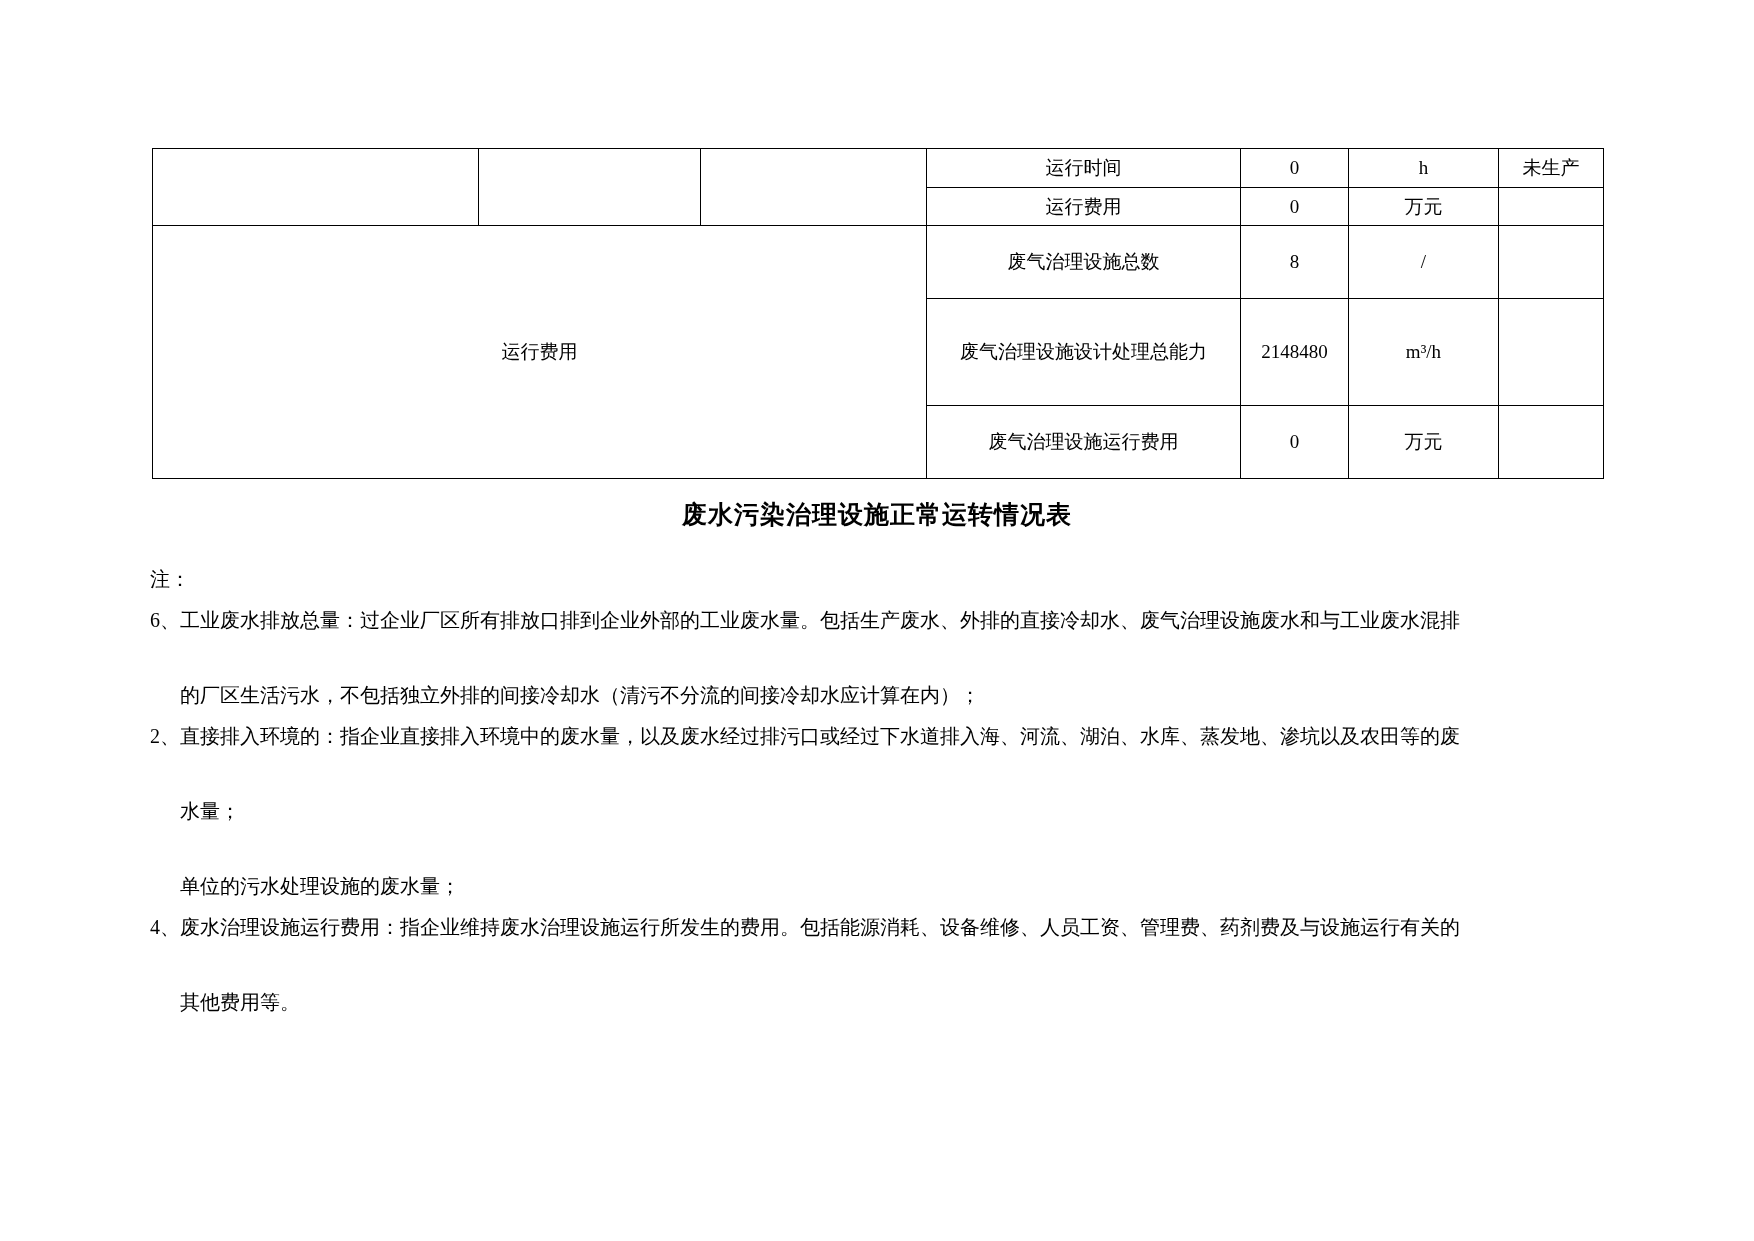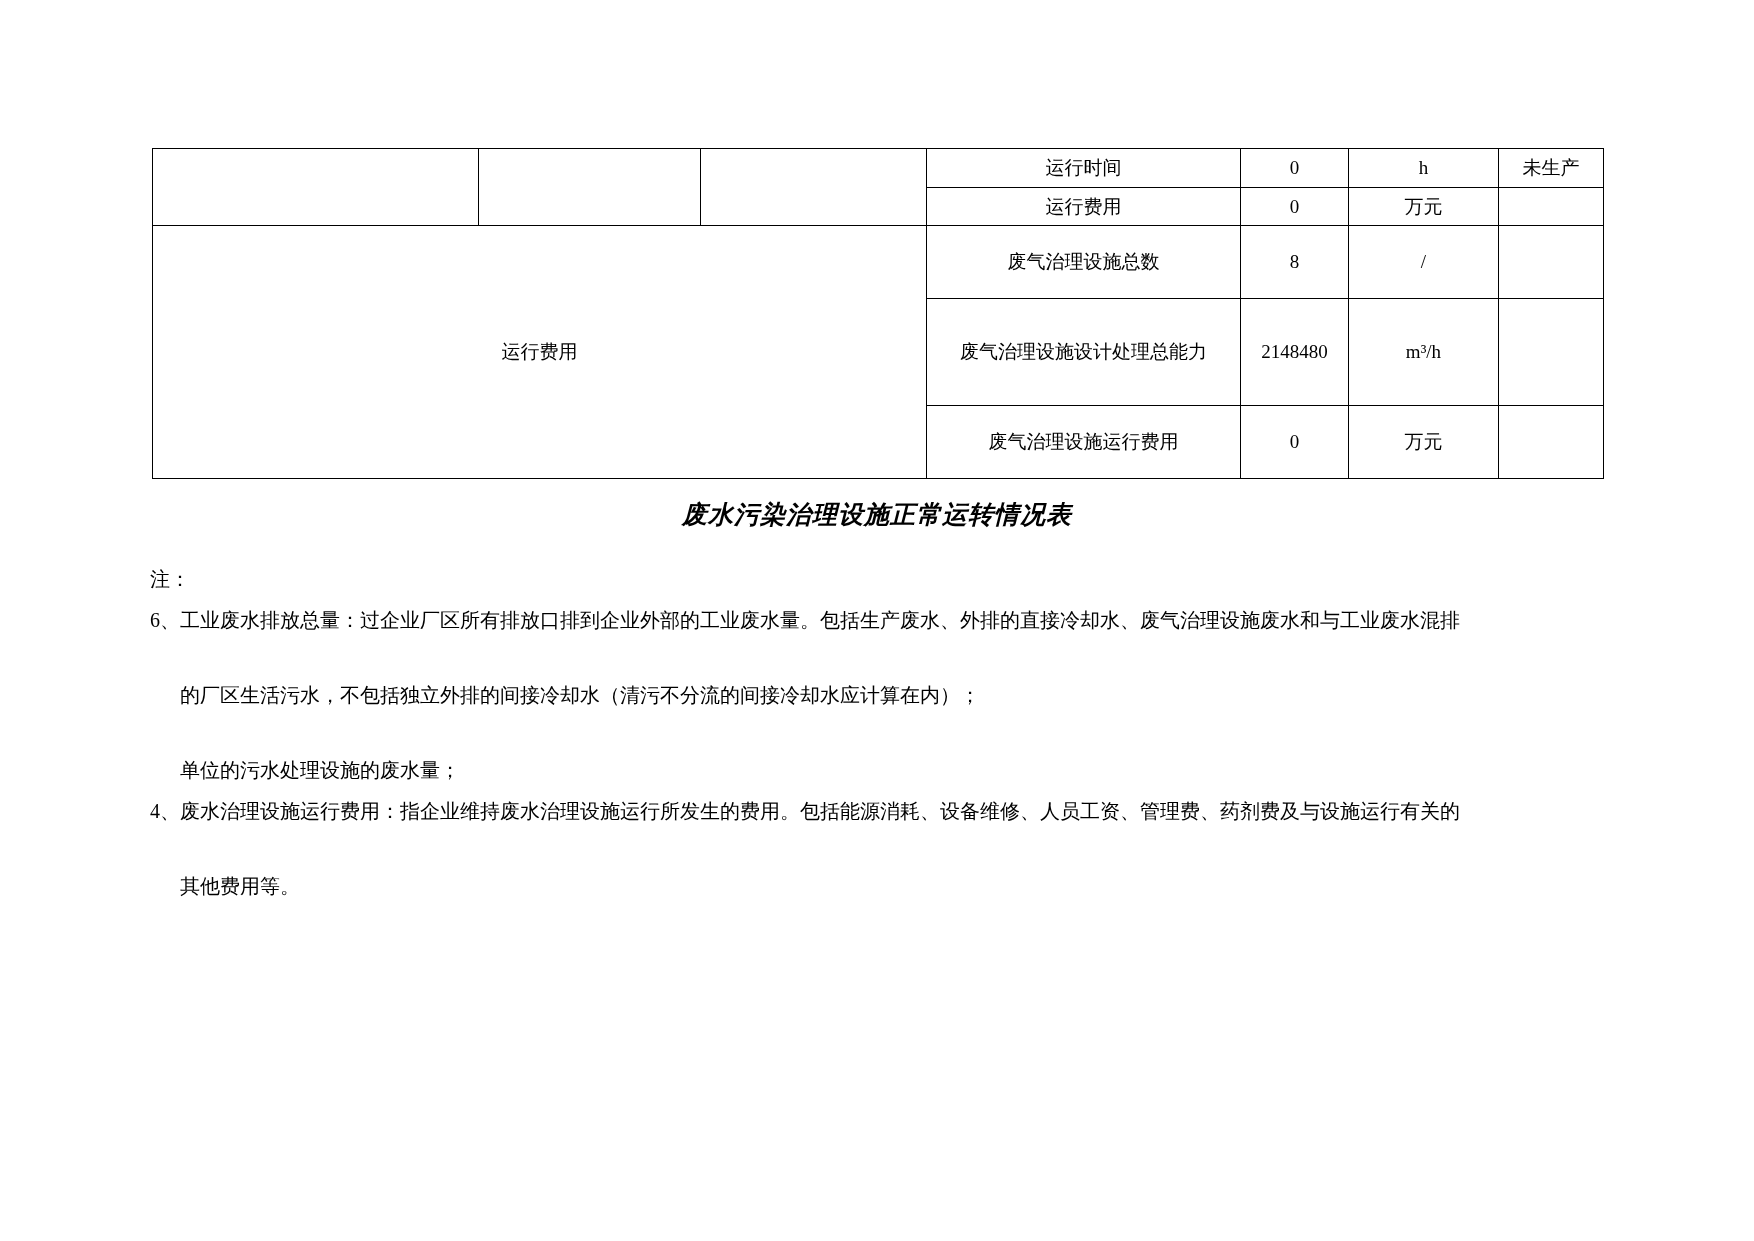--- a/index.html
+++ b/index.html
@@ -51,21 +51,20 @@
   .doc-title {
     position: absolute;
     left: 0;
     top: 498px;
     width: 1754px;
     text-align: center;
     font-size: 25px;
     font-weight: bold;
     letter-spacing: 1px;
     font-family: "Liberation Serif", "DejaVu Serif", serif;
-    font-style: italic;
   }
   .notes {
     position: absolute;
     left: 150px;
     top: 560px;
     width: 1460px;
     font-size: 20px;
     line-height: 1.95;
     font-family: "Liberation Serif", "DejaVu Serif", serif;
     text-align: justify;
@@ -143,20 +142,22 @@
 
   <div class="doc-title">废水污染治理设施正常运转情况表</div>
 
   <div class="notes">
     <p class="note-head">注：</p>
     <p class="item">
       <span>6、工业废水排放总量：过企业厂区所有排放口排到企业外部的工业废水量。包括生产废水、外排的直接冷却水、废气治理设施废水和与工业废水混排</span>
       <span class="cont">的厂区生活污水，不包括独立外排的间接冷却水（清污不分流的间接冷却水应计算在内）；</span>
     </p>
     <p class="item">
+      <span>2、直接排入环境的：指企业直接排入环境中的废水量，以及废水经过排污口或经过下水道排入海、河流、湖泊、水库、蒸发地、渗坑以及农田等的废</span>
+      <span class="cont">水量；</span>
     </p>
     <p class="item">
       <span class="cont">单位的污水处理设施的废水量；</span>
     </p>
     <p class="item">
       <span>4、废水治理设施运行费用：指企业维持废水治理设施运行所发生的费用。包括能源消耗、设备维修、人员工资、管理费、药剂费及与设施运行有关的</span>
       <span class="cont">其他费用等。</span>
     </p>
   </div>
 

